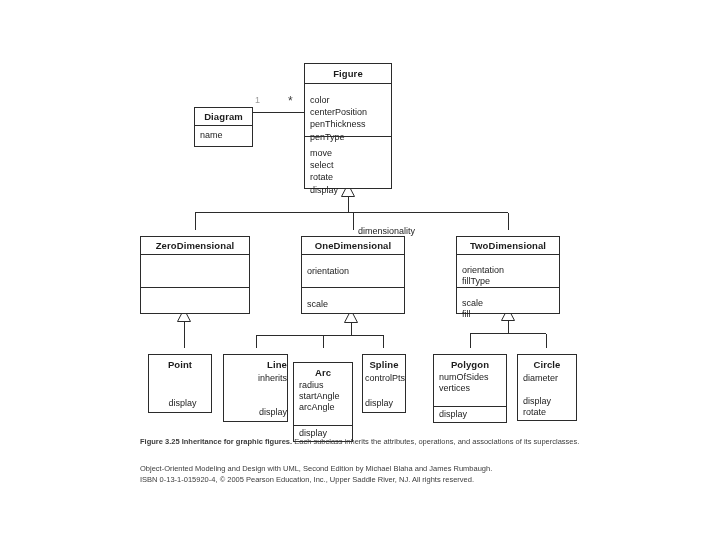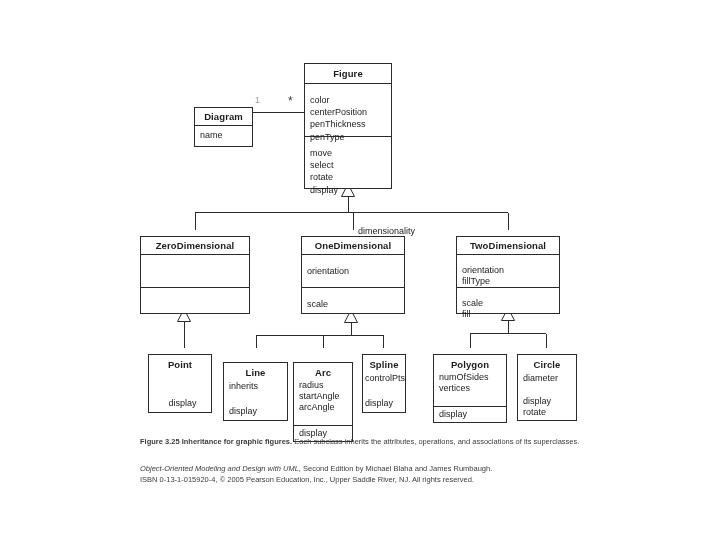--- a/index.html
+++ b/index.html
@@ -25,21 +25,21 @@
     font-size:9px; line-height:12.2px; padding-left:5px; white-space:nowrap;
   }
   .mem.tight { line-height:10.8px; }
   .pt2 { padding-top:10px; }
   .pb3 { padding-bottom:3px; }
   .floatlbl { position:absolute; font-size:9px; white-space:nowrap; }
   .mult-one { color:#9a9a9a; }
   .mult-many { color:#3a3a3a; font-size:12px; }
   .caption { position:absolute; font-size:7.5px; line-height:10px; color:#3c3c3c; }
   .caption .b { font-weight:700; }
-  .caption .i { font-style:italic; }
+  .caption .i { }
 </style>
 </head>
 <body>
 
 <div class="canvas">
 
   <svg class="wires" width="720" height="540" viewBox="0 0 720 540" stroke="#2b2b2b" stroke-width="1" fill="none" shape-rendering="crispEdges">
 
     <line x1="252" y1="112.5" x2="305" y2="112.5"></line>
 
@@ -120,21 +120,21 @@
       <div class="mem tight">scale</div>
       <div class="mem tight">fill</div>
     </div>
   </div>
 
   <div class="cls" style="left:148px; top:348px; width:64px; height:59px;align-items:center;">
     <div class="title">Point</div>
     <div class="mem push pb3">display</div>
   </div>
 
-  <div class="cls" style="left:223px; top:356px; width:65px; height:59px;">
+  <div class="cls" style="left:223px; top:348px; width:65px; height:68px;align-items:flex-end;">
     <div class="title">Line</div>
     <div class="mem" style="margin-top:2px;">inherits</div>
     <div class="mem push pb3">display</div>
   </div>
 
   <div class="cls" style="left:293px; top:356px; width:60px; height:80px;">
     <div class="title">Arc</div>
     <div class="comp" style="margin-top:2px;">
       <div class="mem tight">radius</div>
       <div class="mem tight">startAngle</div>

